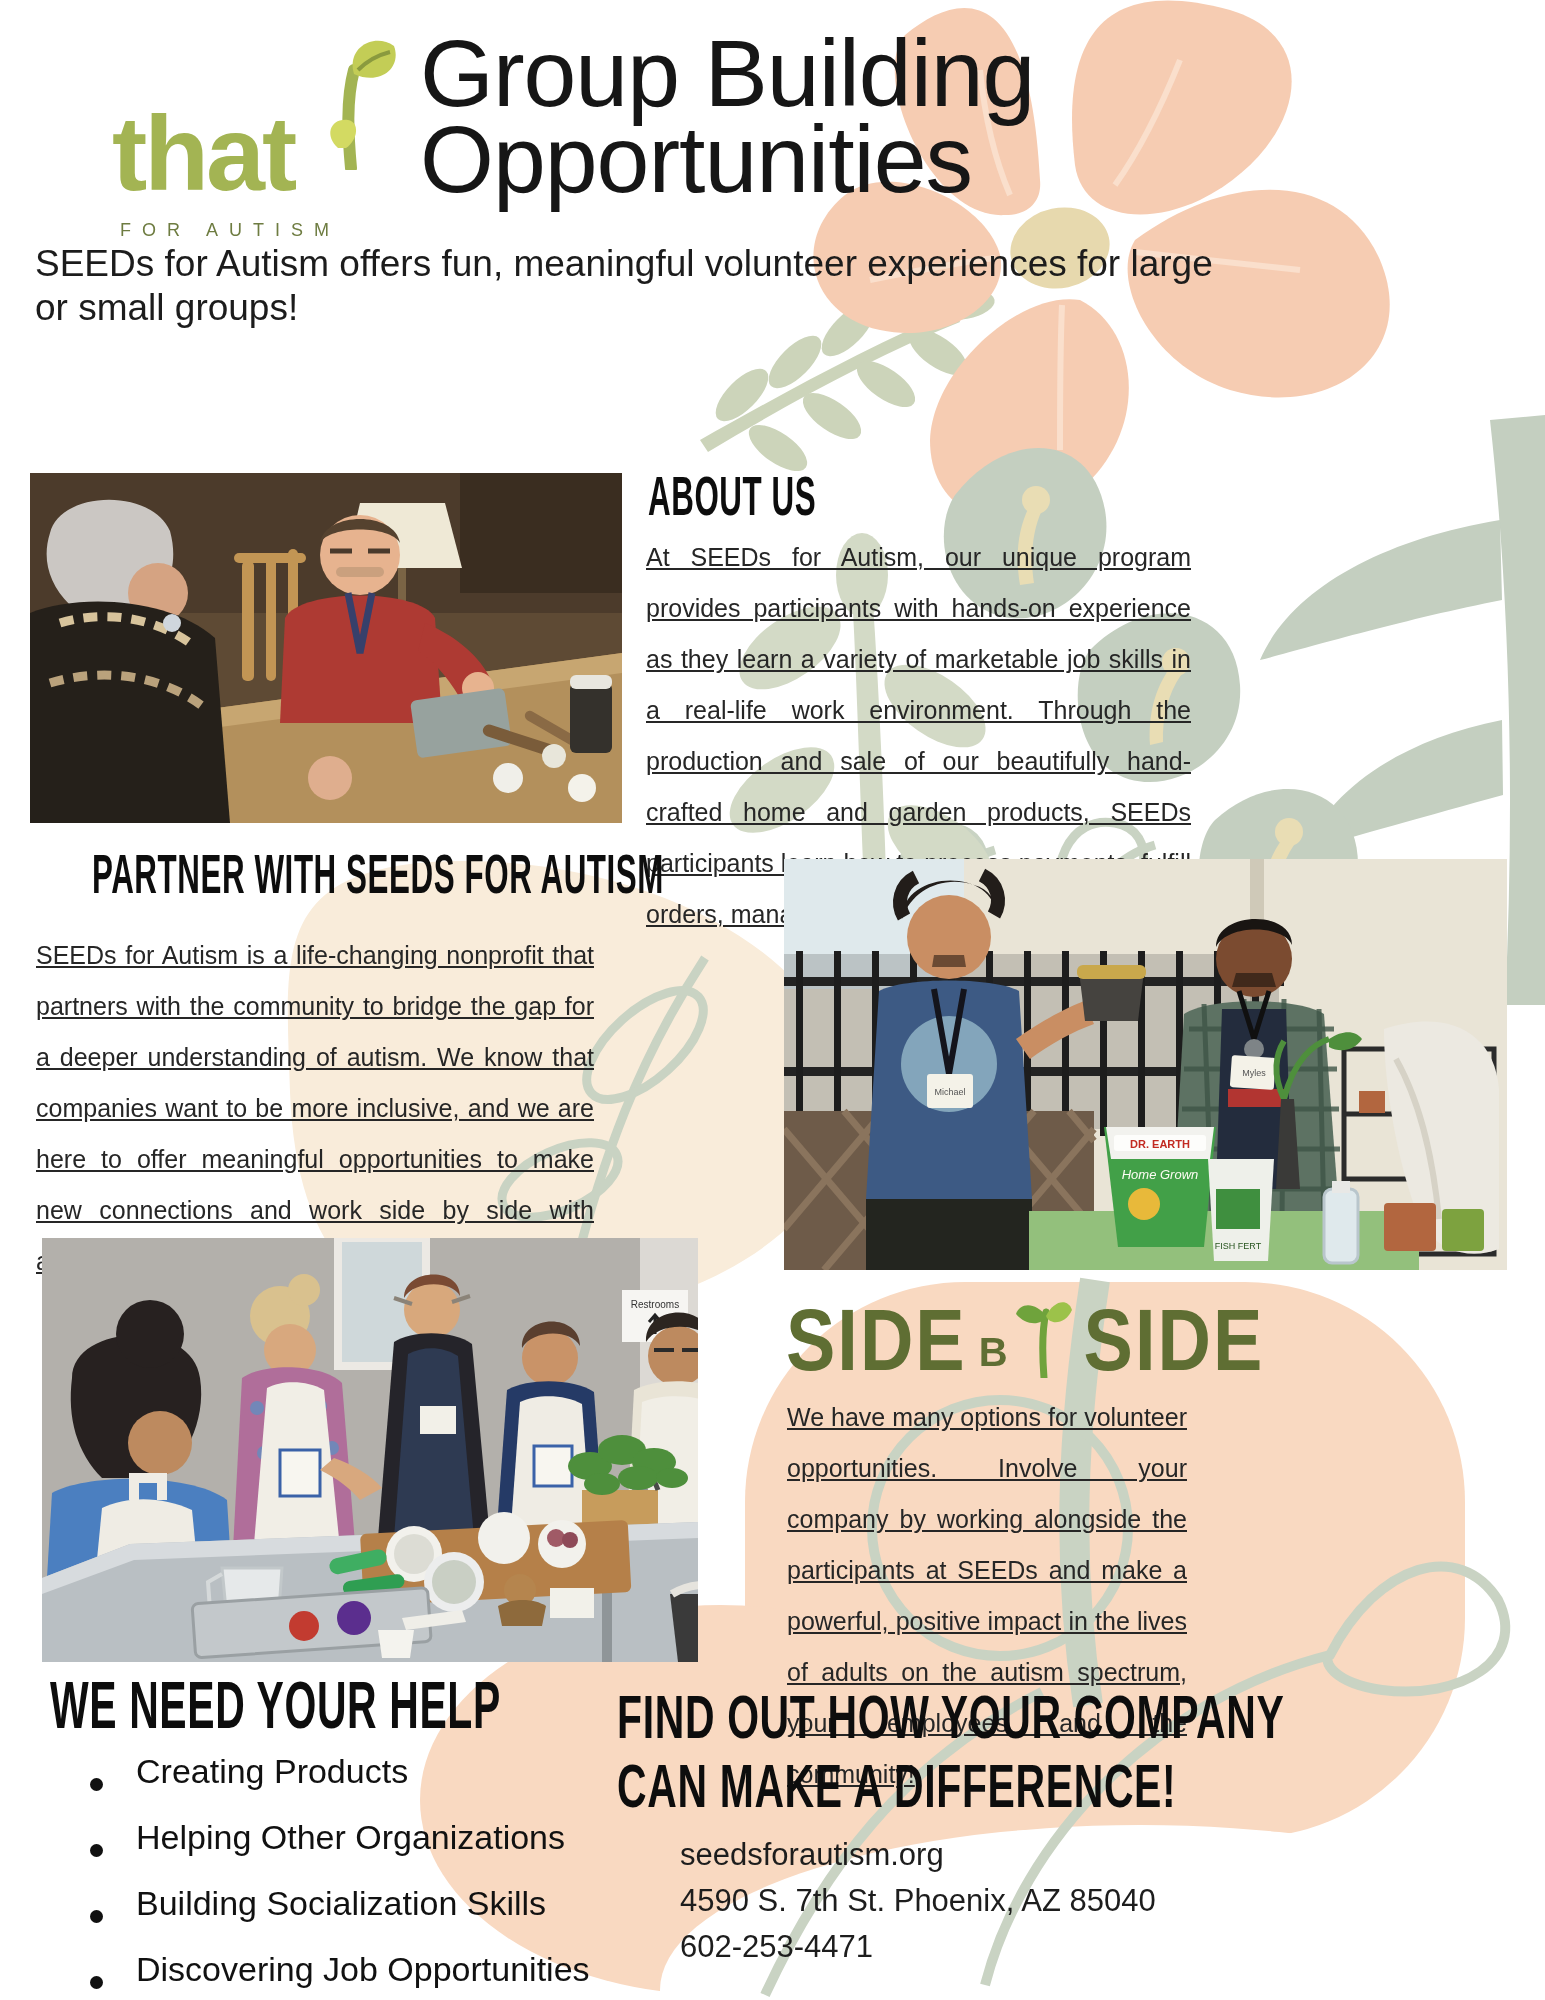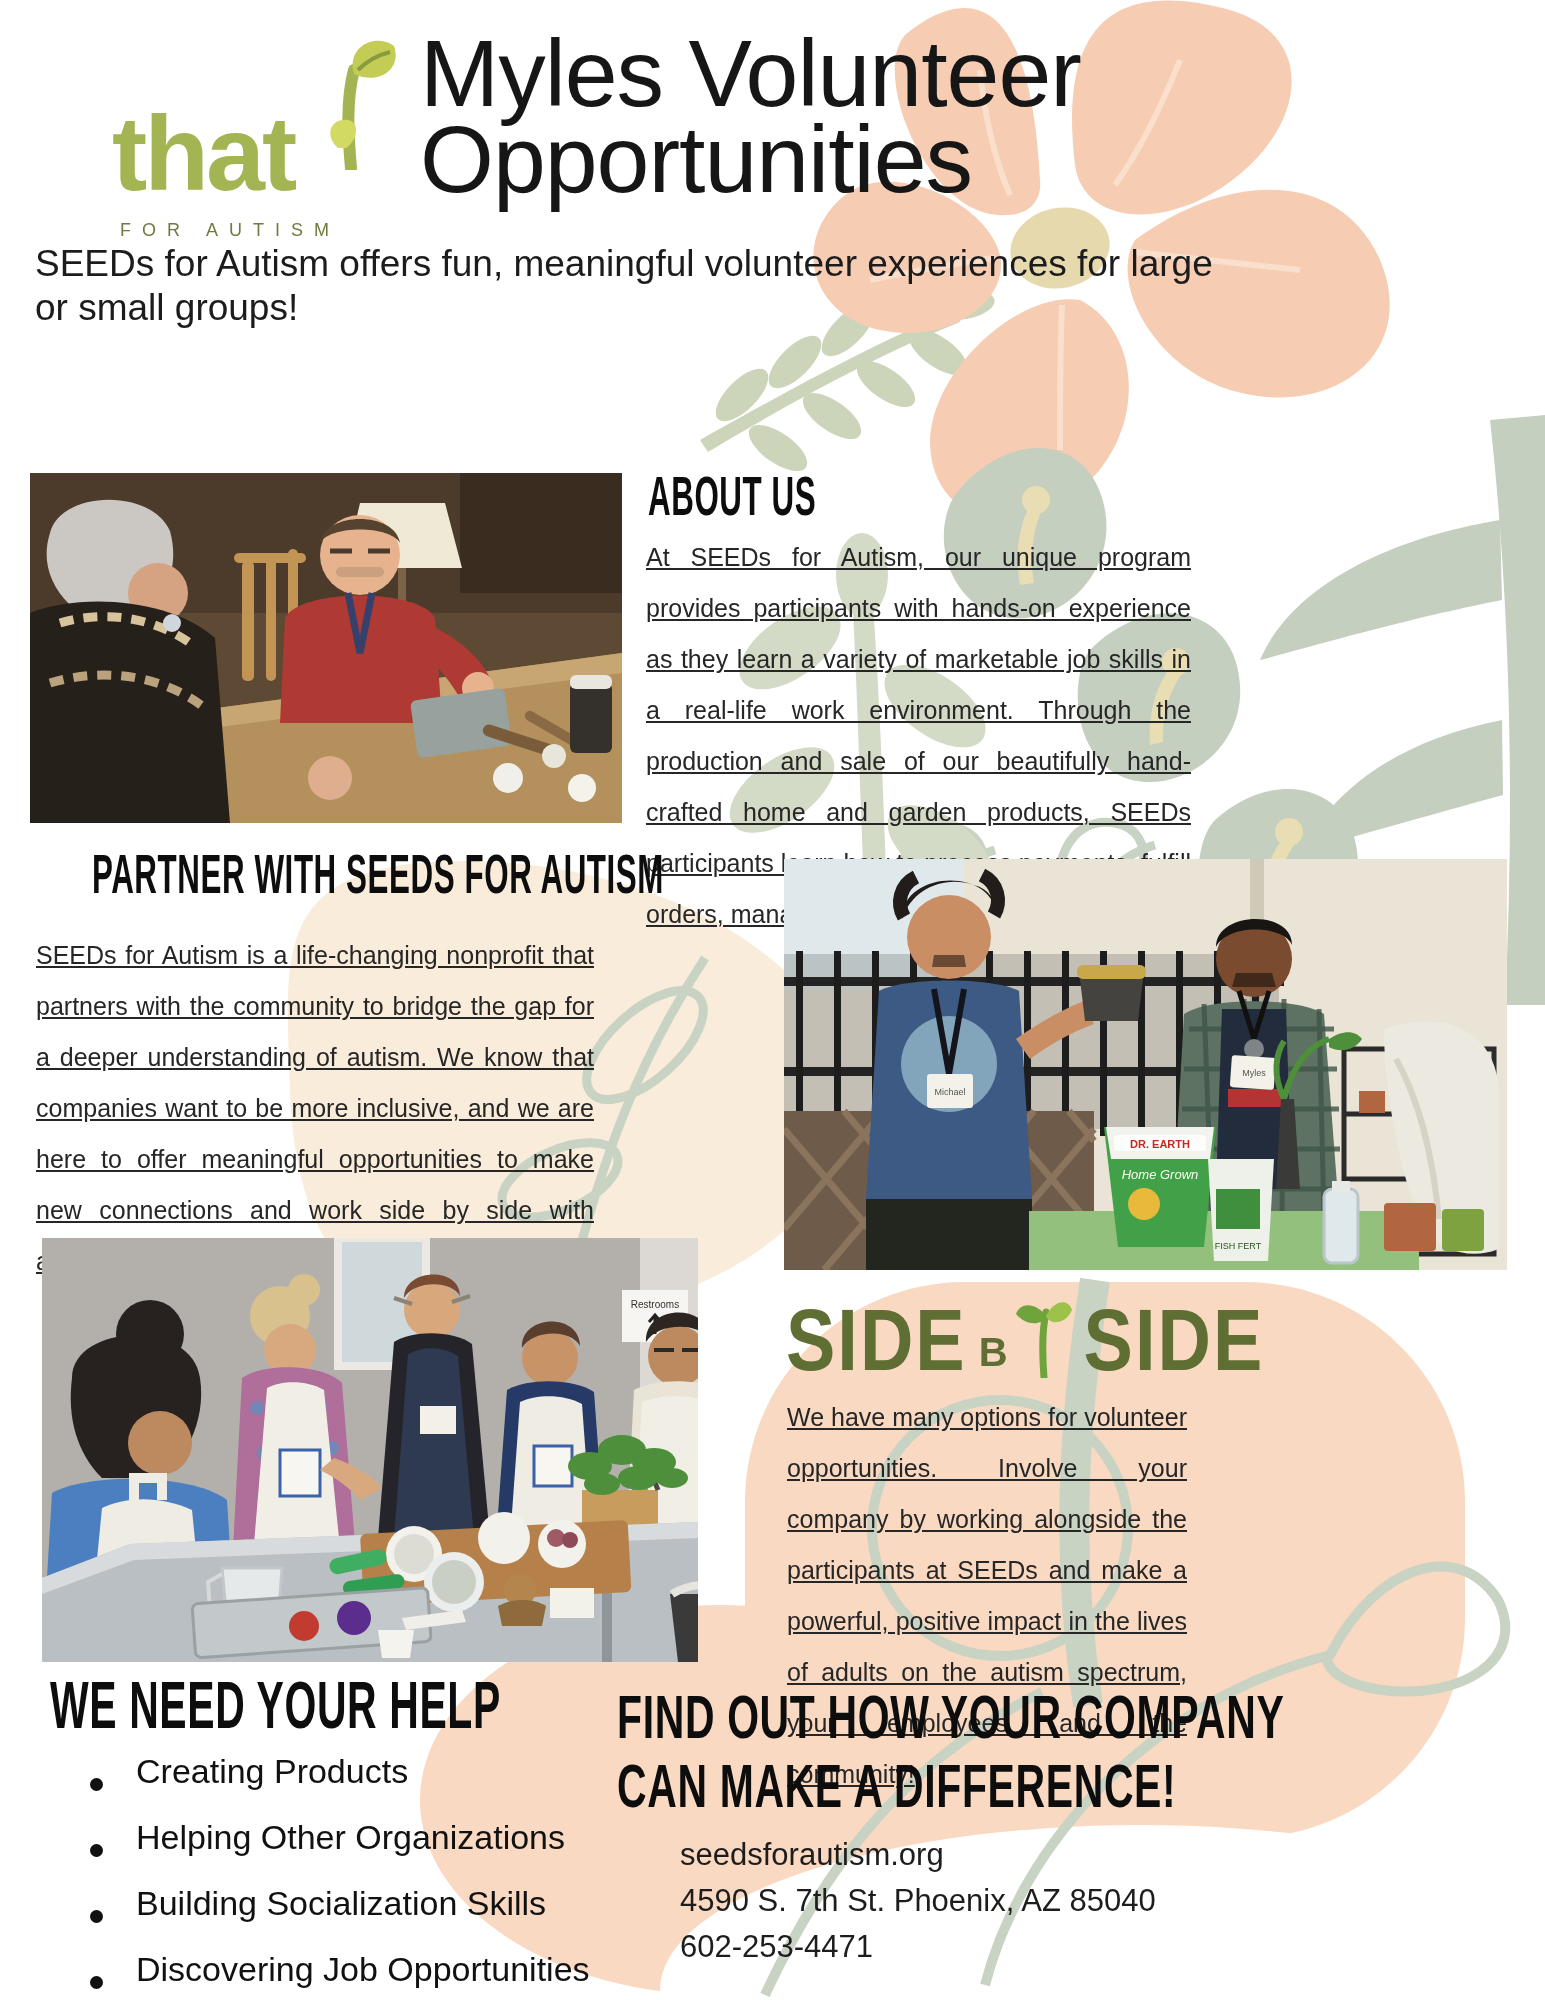--- a/index.html
+++ b/index.html
@@ -162,21 +162,21 @@
   </div>
 
   <svg class="abs" style="left:296px;top:40px;" width="110" height="130" viewBox="0 0 110 130">
     <path d="M55,128 C52,95 50,60 58,30" fill="none" stroke="#a3b453" stroke-width="12" stroke-linecap="round"></path>
     <path d="M58,34 C50,8 78,-8 98,6 C106,28 84,46 58,34 Z" fill="#c3cd56"></path>
     <path d="M62,30 C74,18 86,14 94,12" fill="none" stroke="#8a9a3e" stroke-width="4"></path>
     <path d="M42,108 C28,96 34,78 52,80 C64,82 62,100 50,108 Z" fill="#d3da62"></path>
   </svg>
 
   <div class="abs" style="left:420px;top:30px;">
-    <div class="title">Myles Volunteer</div>
+    <div class="title">Group Building</div>
     <div class="title">Opportunities</div>
   </div>
 
   <div class="abs intro" style="left:35px;top:242px;">SEEDs for Autism offers fun, meaningful volunteer experiences for large or small groups!</div>
 
   <div class="photo" style="left:30px;top:473px;width:592px;height:350px;">
     <svg width="592" height="350" viewBox="0 0 592 350">
       <rect width="592" height="350" fill="#5e4a34"></rect>
       <rect width="592" height="140" fill="#4c3b2b"></rect>
       <rect x="430" y="0" width="162" height="120" fill="#3a2d20"></rect>

